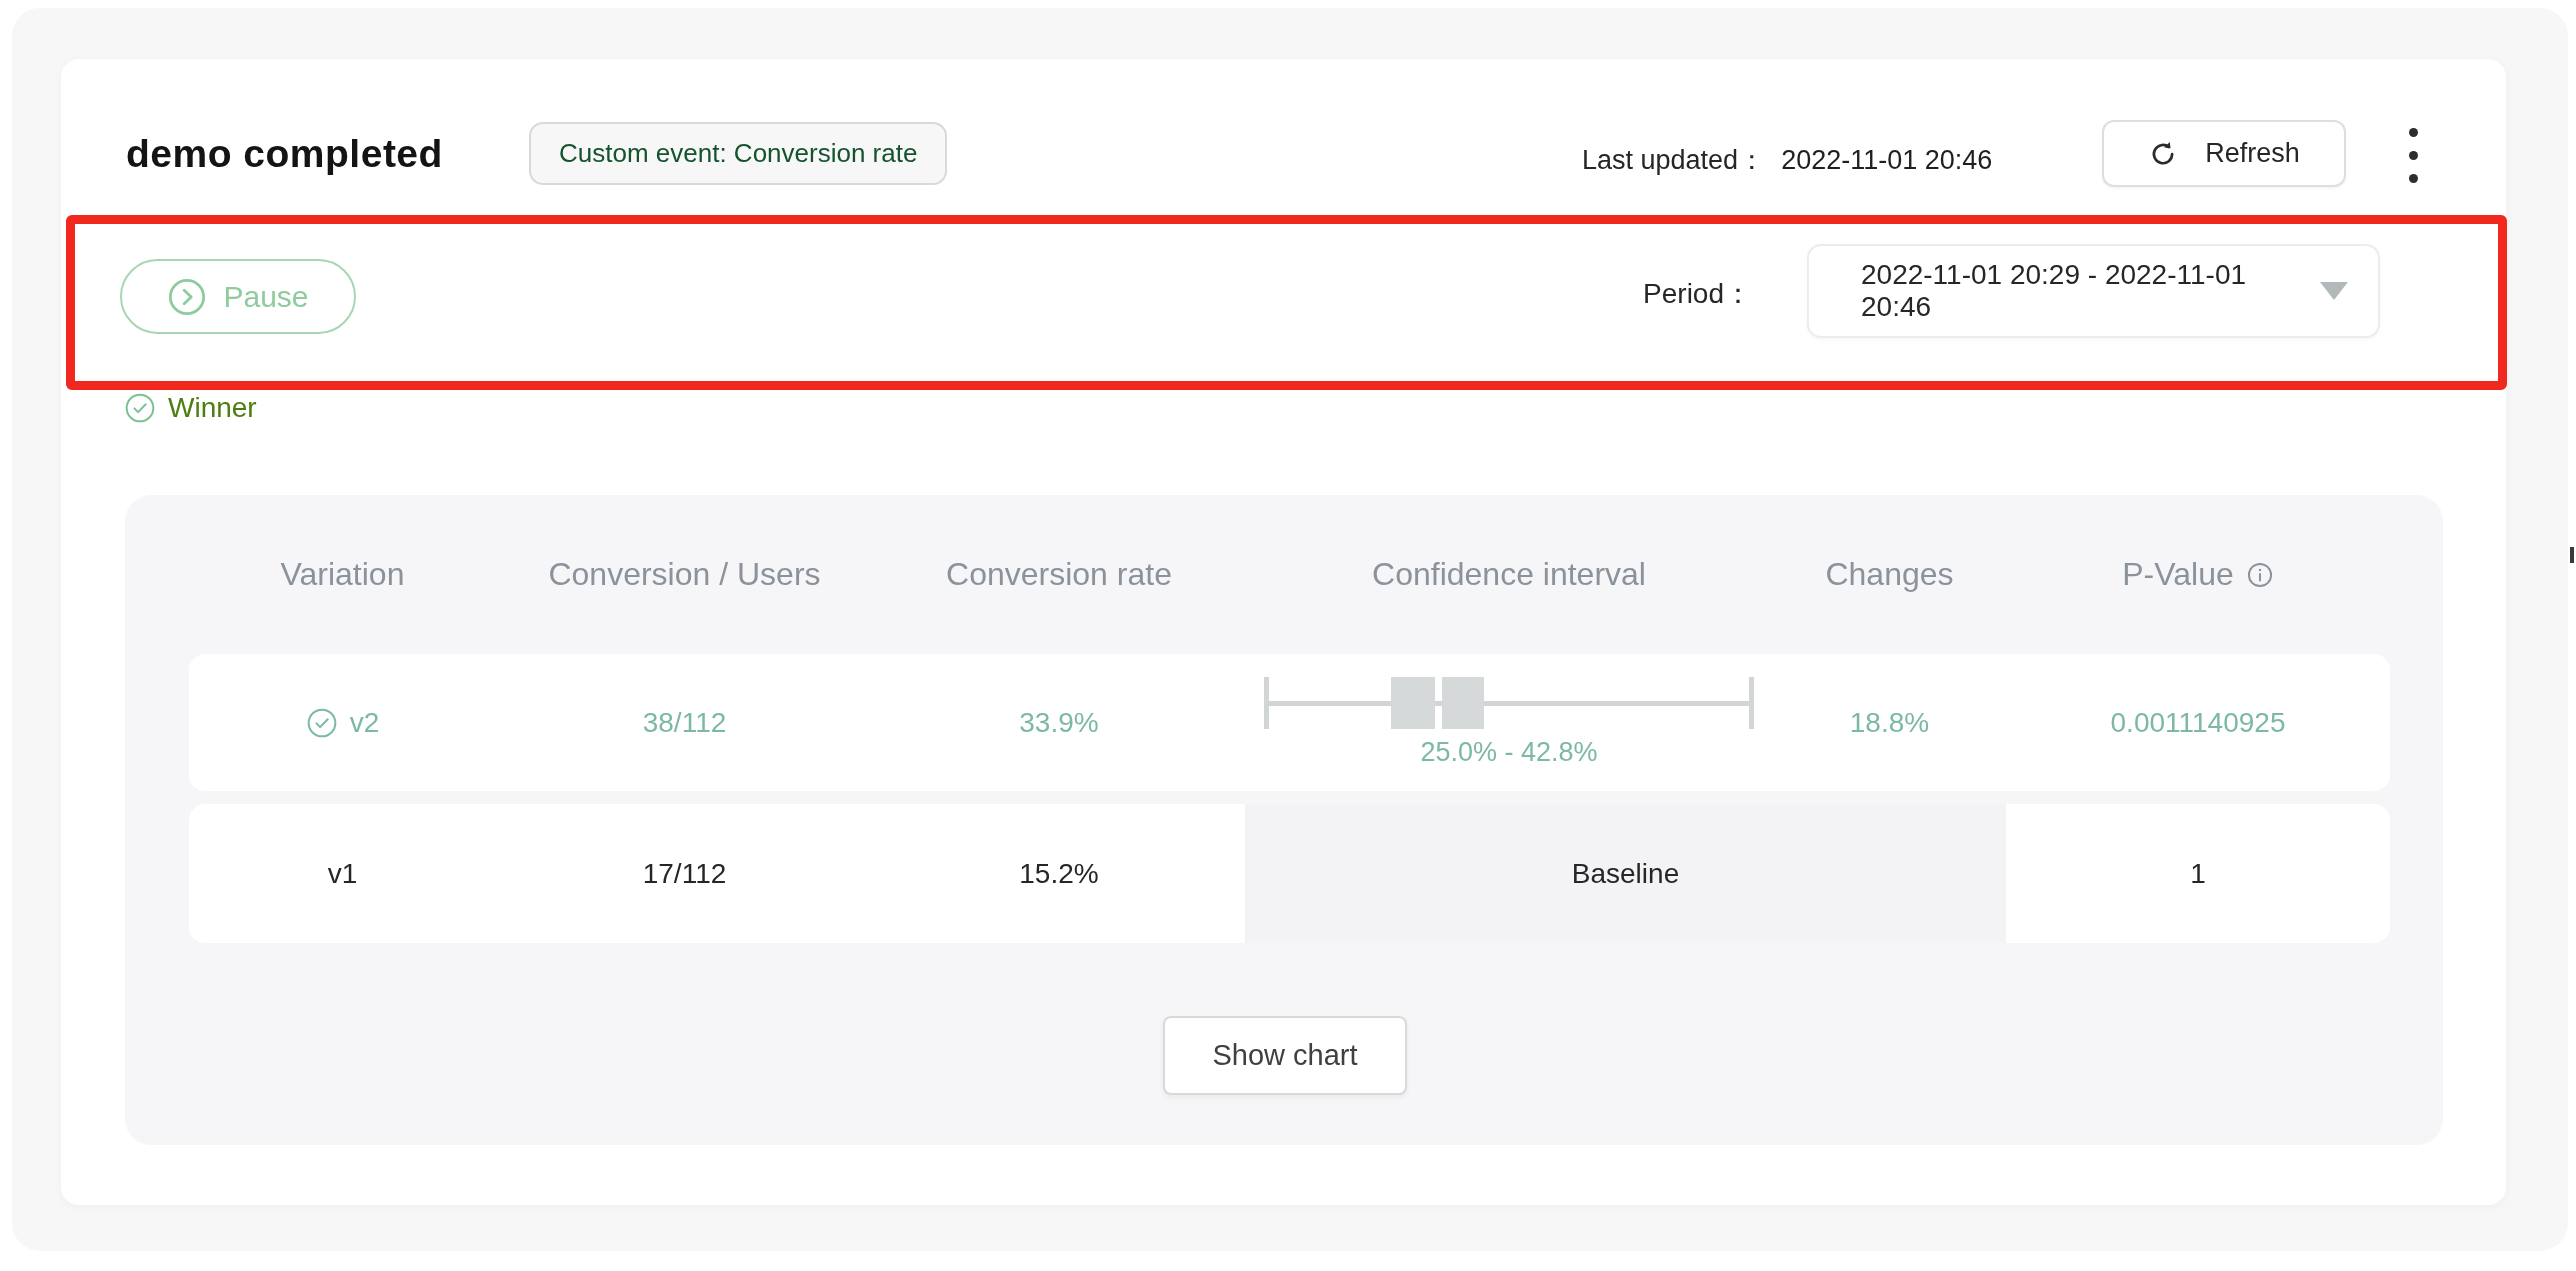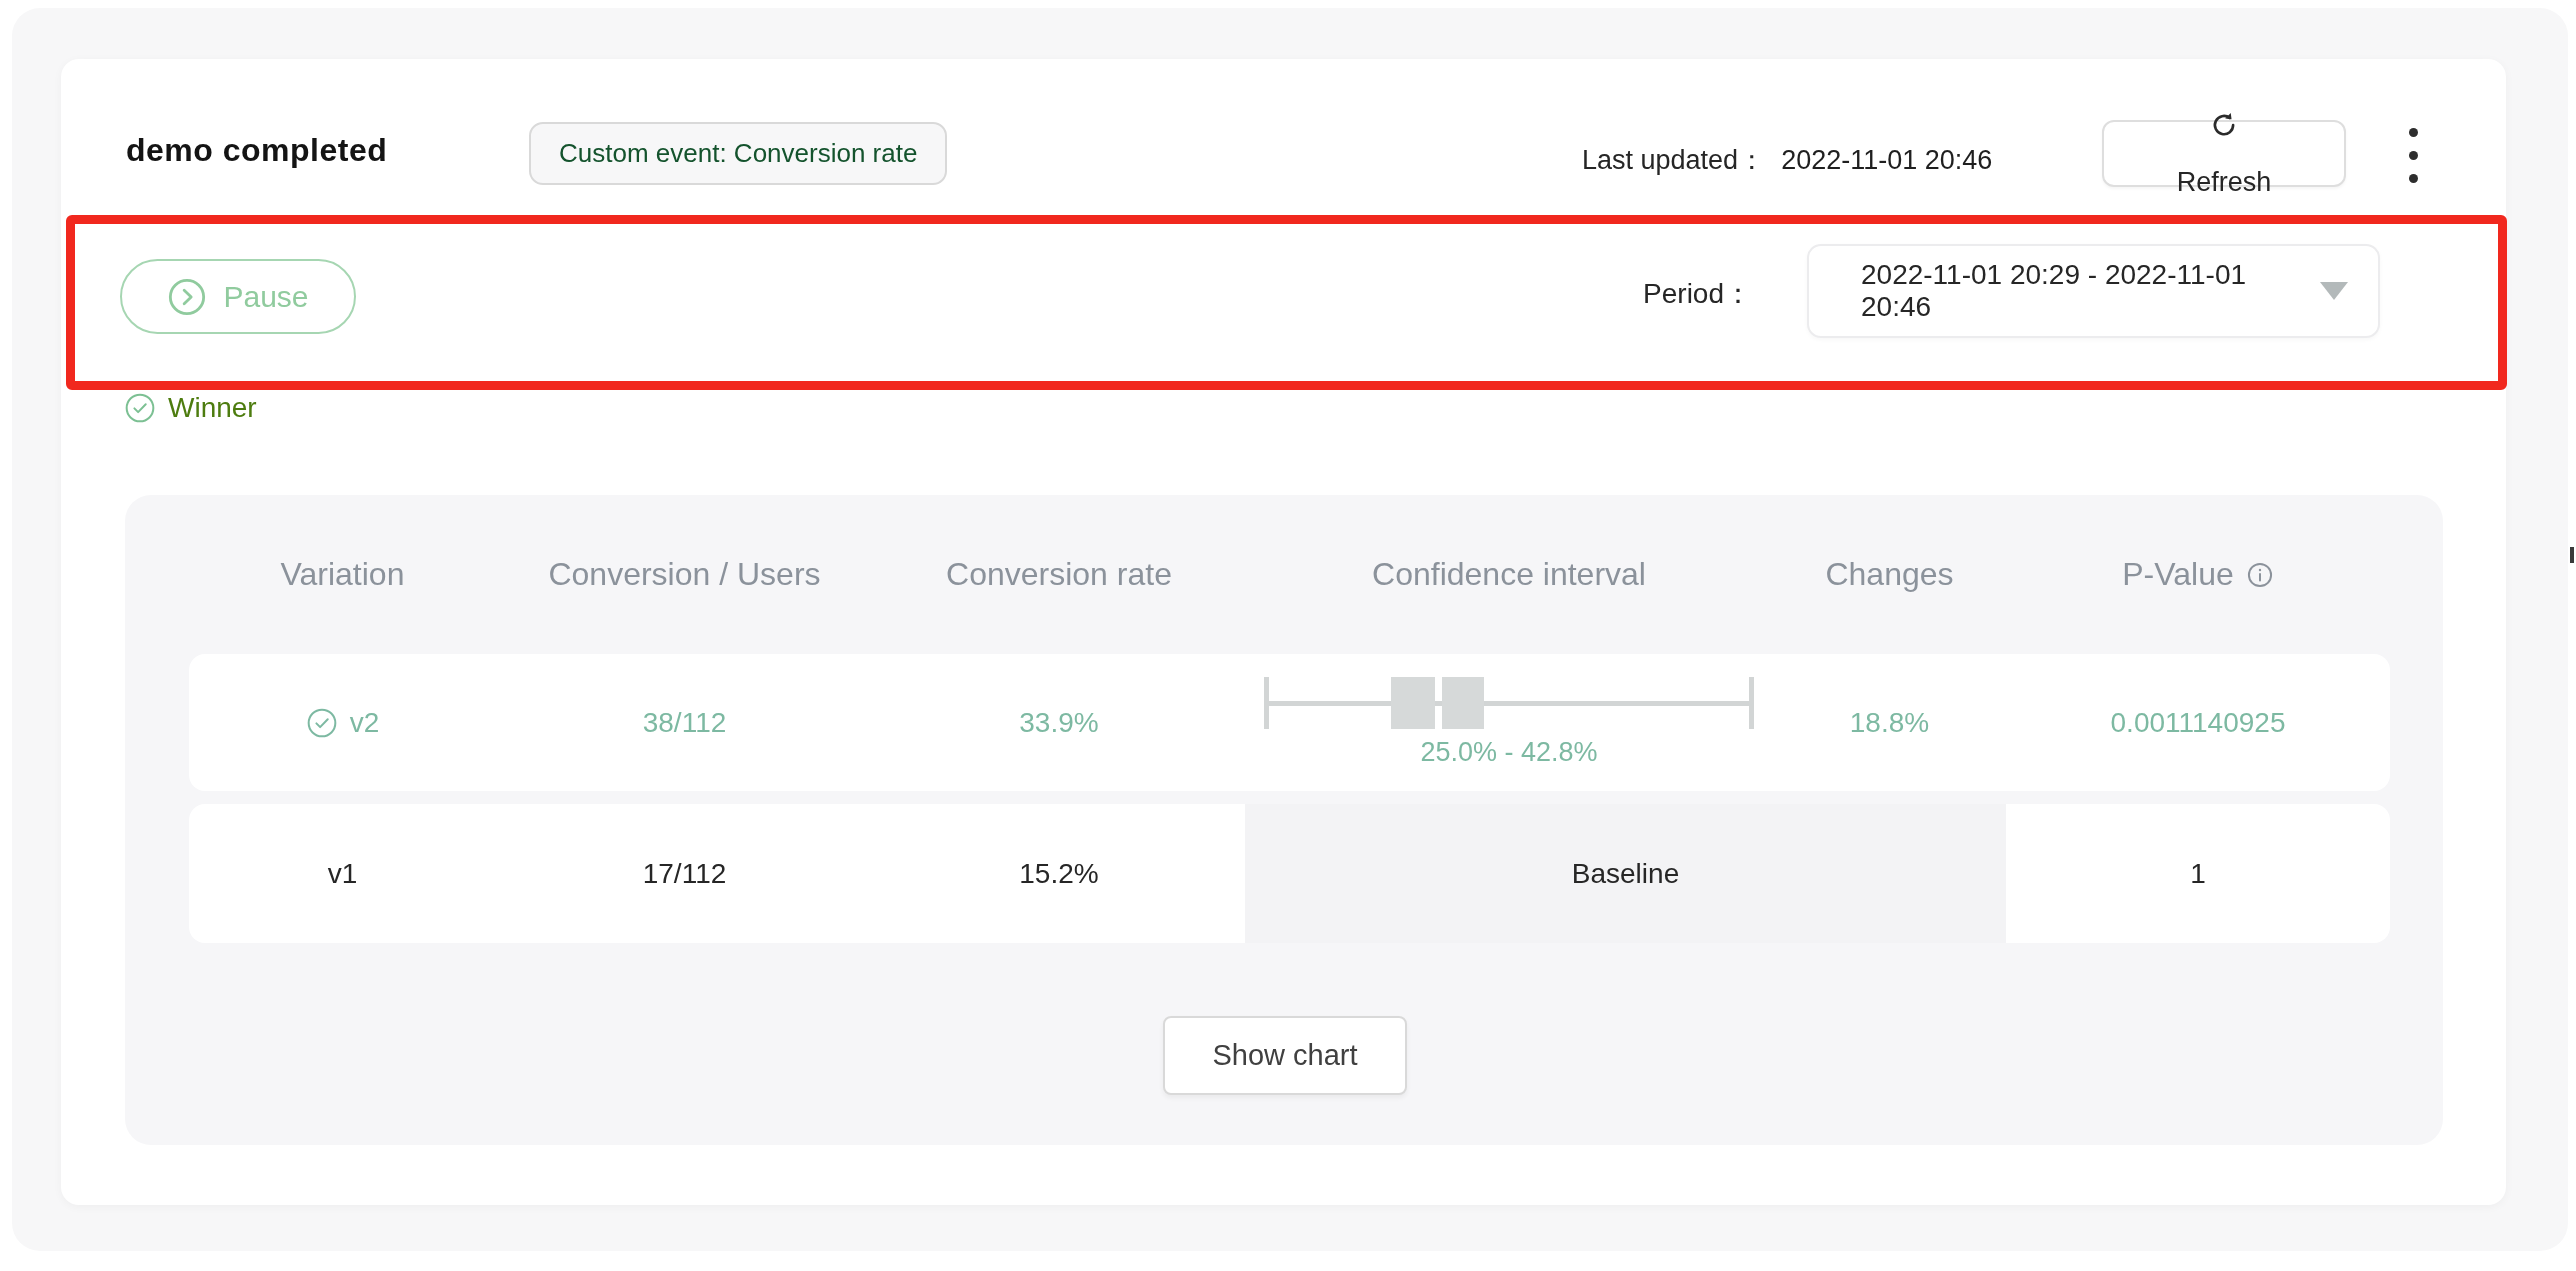--- a/index.html
+++ b/index.html
@@ -16,41 +16,40 @@
     background:#f7f7f8; border-radius:28px;
   }
   .card {
     position:absolute; left:61px; top:59px; width:2445px; height:1146px;
     background:#ffffff; border-radius:18px;
     box-shadow:0 2px 10px rgba(0,0,0,0.04);
   }
   
   .title {
     position:absolute; left:65px; top:73px;
-    font-size:32px; font-weight:700; color:#141414; letter-spacing:0.5px;
+    font-size:39px; font-weight:700; color:#141414; letter-spacing:0.5px;
   }
   .event-badge {
     position:absolute; left:468px; top:63px; height:63px;
     display:flex; align-items:center; padding:0 28px;
     background:#f7f7f8; border:2px solid #d9d9d9; border-radius:14px;
     font-size:26px; color:#14532d;
   }
   .updated-wrap {
     position:absolute; left:1521px; top:83px;
     display:flex; align-items:center; font-size:27px; color:#1f1f1f;
   }
   .updated-wrap .label { color:#262626; }
   .updated-wrap .value { margin-left:16px; }
   .refresh-btn {
     position:absolute; left:2041px; top:61px; width:244px; height:67px;
     display:flex; align-items:center; justify-content:center; gap:27px;
     background:#ffffff; border:2px solid #dedede; border-radius:12px;
     font-size:27px; color:#262626; cursor:pointer;
     box-shadow:0 2px 3px rgba(0,0,0,0.04);
-    flex-direction:column;
   }
   .kebab {
     position:absolute; left:2324px; top:58px; width:56px; height:77px;
     display:flex; flex-direction:column; align-items:center; justify-content:center; gap:14px;
     cursor:pointer;
   }
   .kebab i { width:9px; height:9px; border-radius:50%; background:#2e2e2e; }
   
   .highlight-box {
     position:absolute; left:5px; top:156px; width:2441px; height:175px;

